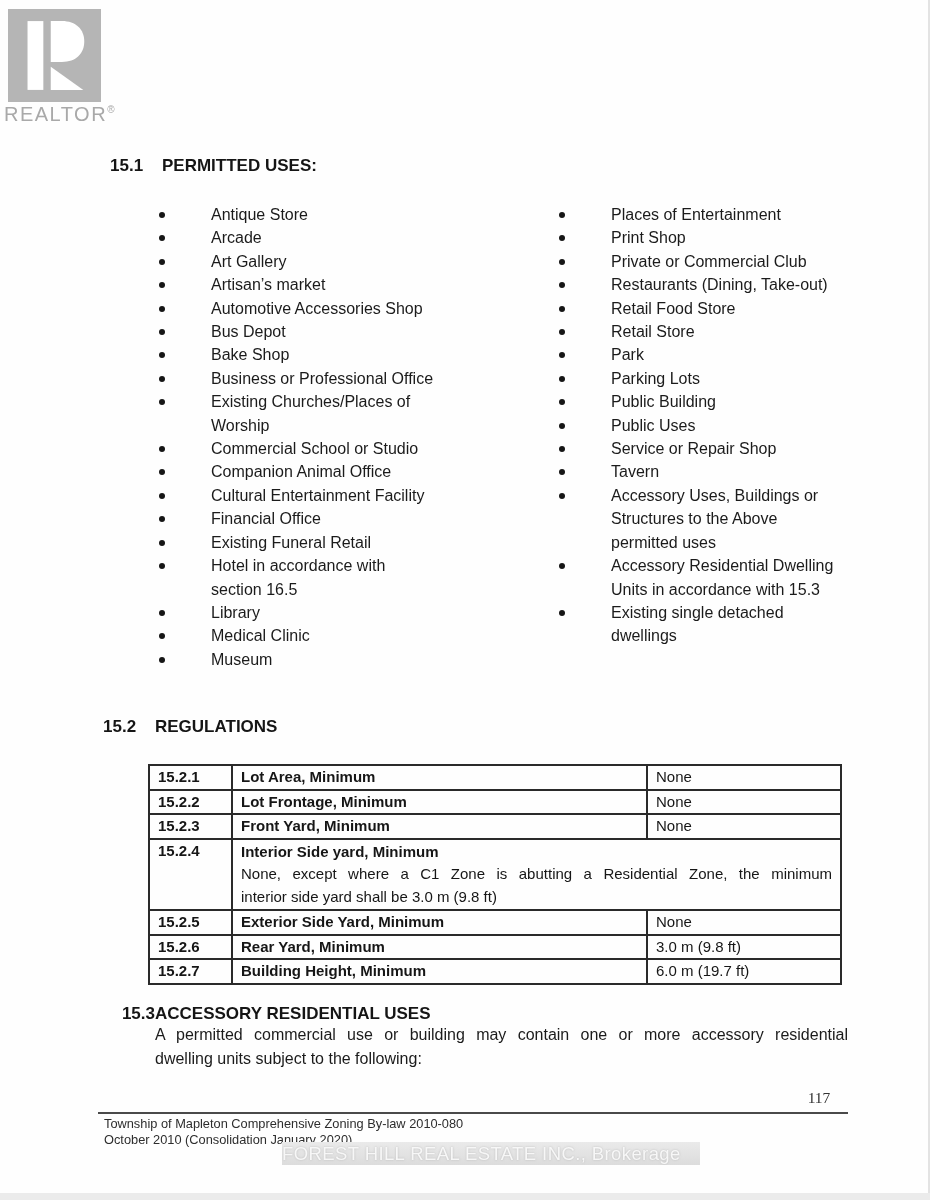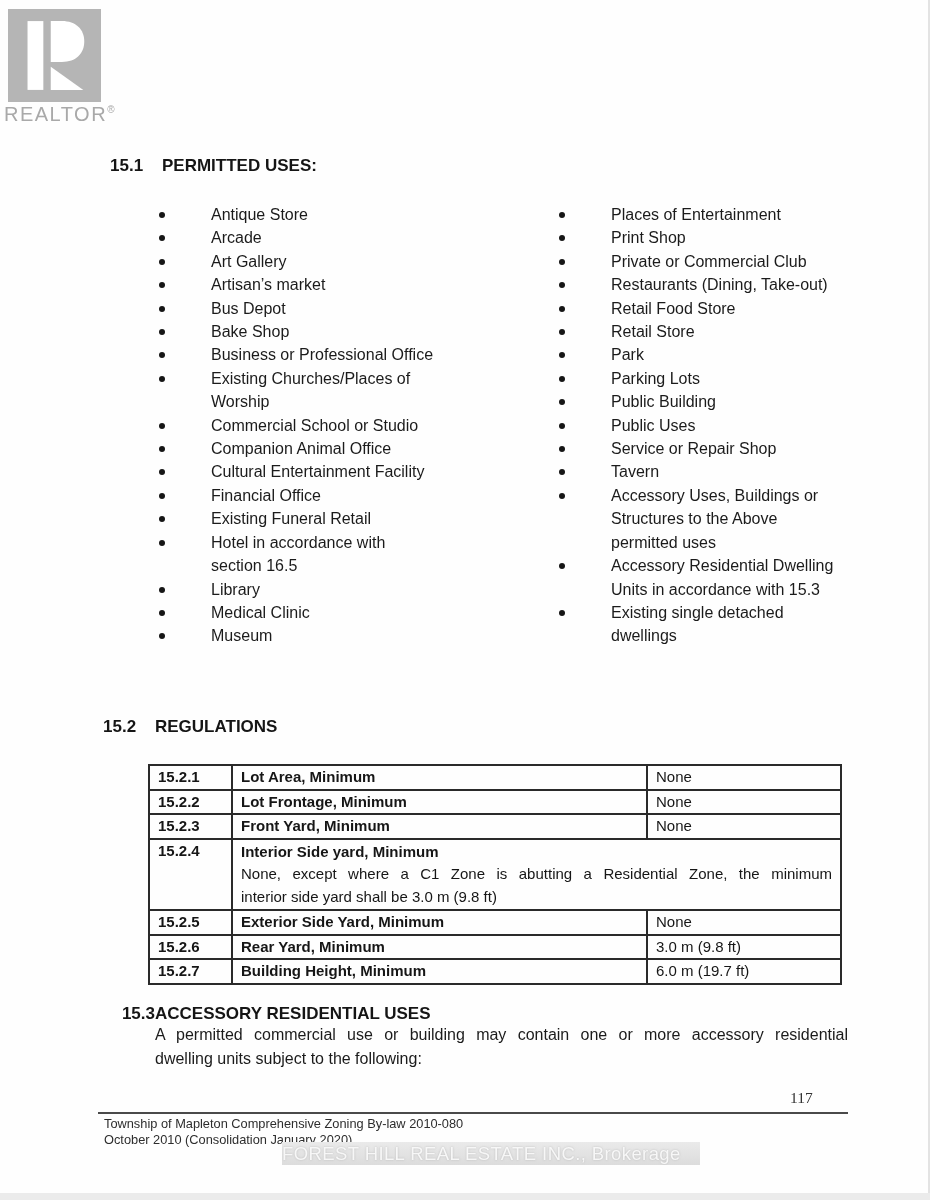--- a/index.html
+++ b/index.html
@@ -59,21 +59,21 @@
   .regtable td.topv{vertical-align:top;}
   .regtable .note{font-weight:400;line-height:22.6px;}
   .regtable .jline{text-align:justify;text-align-last:justify;}
   .regtable .merged .lbl{line-height:22.6px;}
 
   
   .para{position:absolute;left:155px;top:1023px;width:693px;font-size:16px;line-height:23.5px;color:#1b1b1b;}
   .para .jline{text-align:justify;text-align-last:justify;}
 
   
-  .pagenum{position:absolute;left:790px;top:1089px;width:58px;text-align:left;
+  .pagenum{position:absolute;left:790px;top:1089px;width:58px;text-align:center;
     font-family:"Liberation Serif",serif;font-size:15.5px;color:#333;}
   .foot-rule{position:absolute;left:98px;top:1112px;width:750px;height:2px;background:#4a4a4a;}
   .foot-text{position:absolute;left:104px;top:1116px;font-size:12.8px;line-height:15.5px;color:#2d2d2d;}
 
   
   .watermark{
     position:absolute;left:282px;top:1142px;width:418px;height:23px;
     background:linear-gradient(#eaeaea,#dcdcdc);
     color:#f7f7f7;font-size:18.5px;line-height:23px;white-space:nowrap;overflow:hidden;
     letter-spacing:.4px;text-shadow:0 0 2px rgba(150,150,150,.55);
@@ -112,20 +112,24 @@
       <li data-interactable="false">
         <span class="blt" data-interactable="false"></span>
         <span class="txt" data-interactable="false">Art Gallery</span>
       </li>
       <li data-interactable="false">
         <span class="blt" data-interactable="false"></span>
         <span class="txt" data-interactable="false">Artisan’s market</span>
       </li>
       <li data-interactable="false">
         <span class="blt" data-interactable="false"></span>
+        <span class="txt" data-interactable="false">Automotive Accessories Shop</span>
+      </li>
+      <li data-interactable="false">
+        <span class="blt" data-interactable="false"></span>
         <span class="txt" data-interactable="false">Bus Depot</span>
       </li>
       <li data-interactable="false">
         <span class="blt" data-interactable="false"></span>
         <span class="txt" data-interactable="false">Bake Shop</span>
       </li>
       <li data-interactable="false">
         <span class="blt" data-interactable="false"></span>
         <span class="txt" data-interactable="false">Business or Professional Office</span>
       </li>

